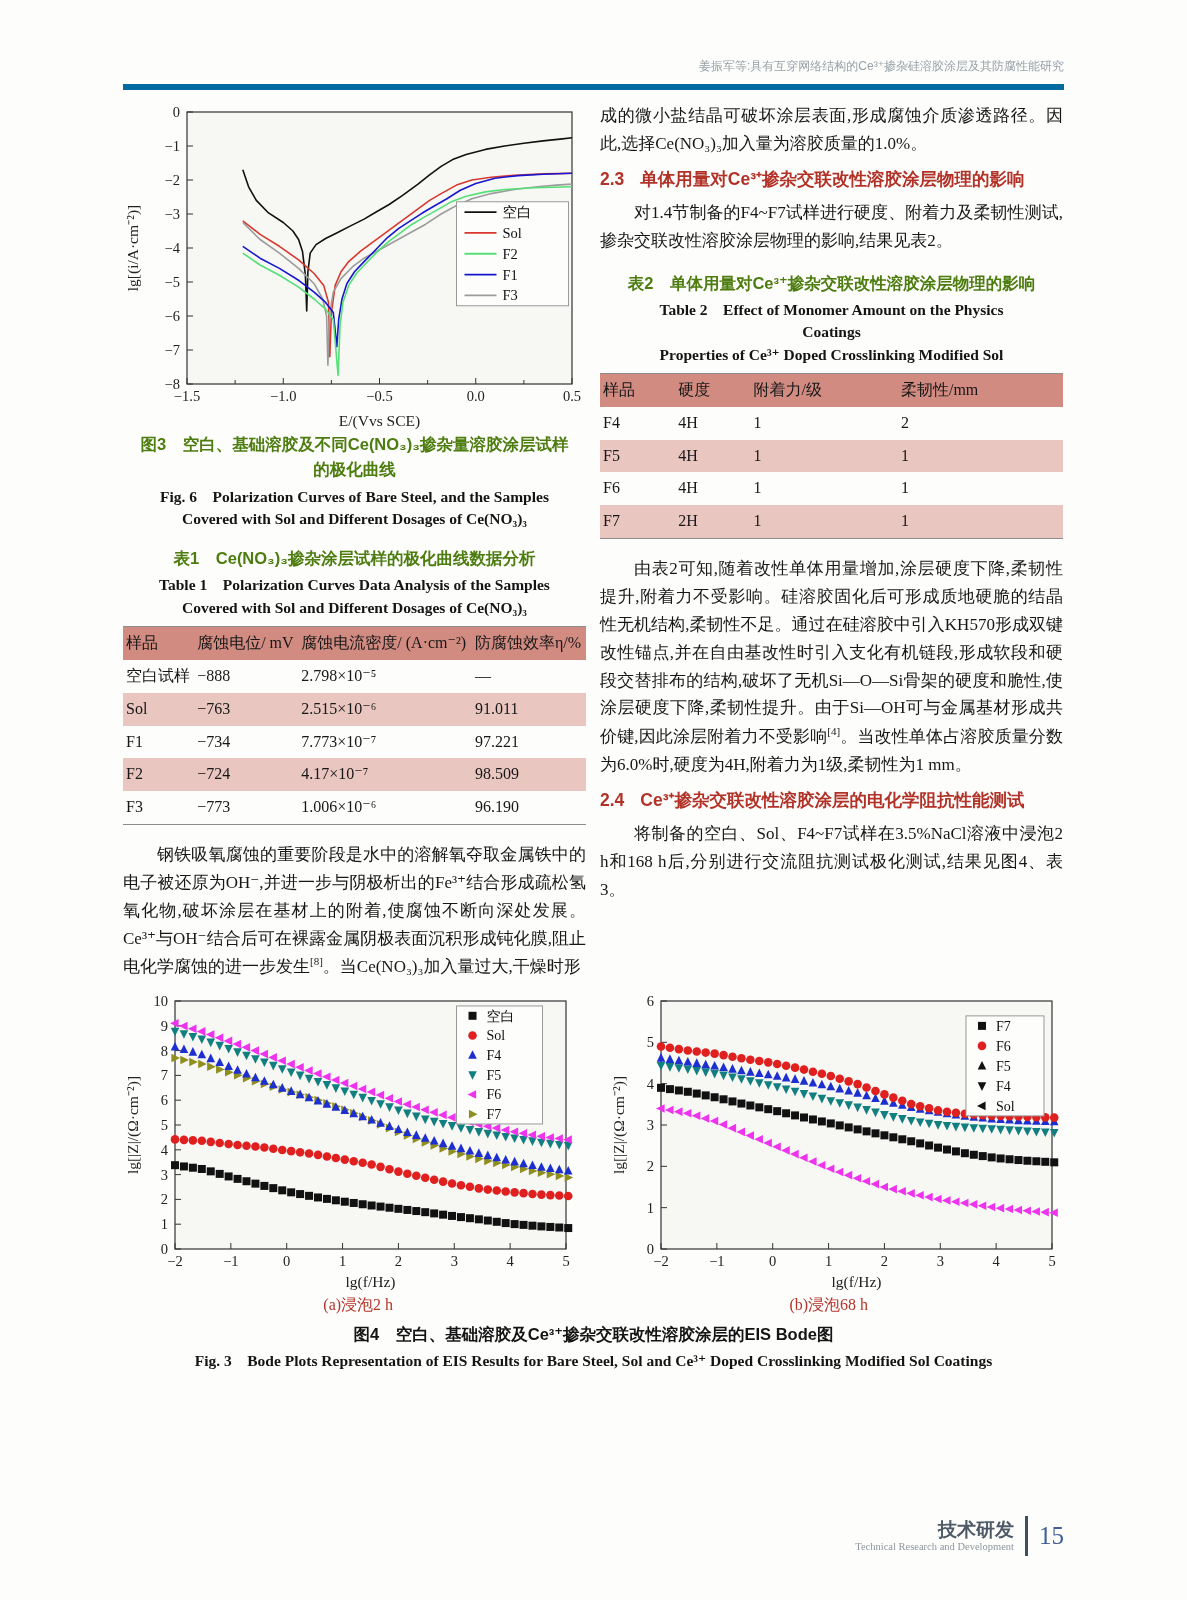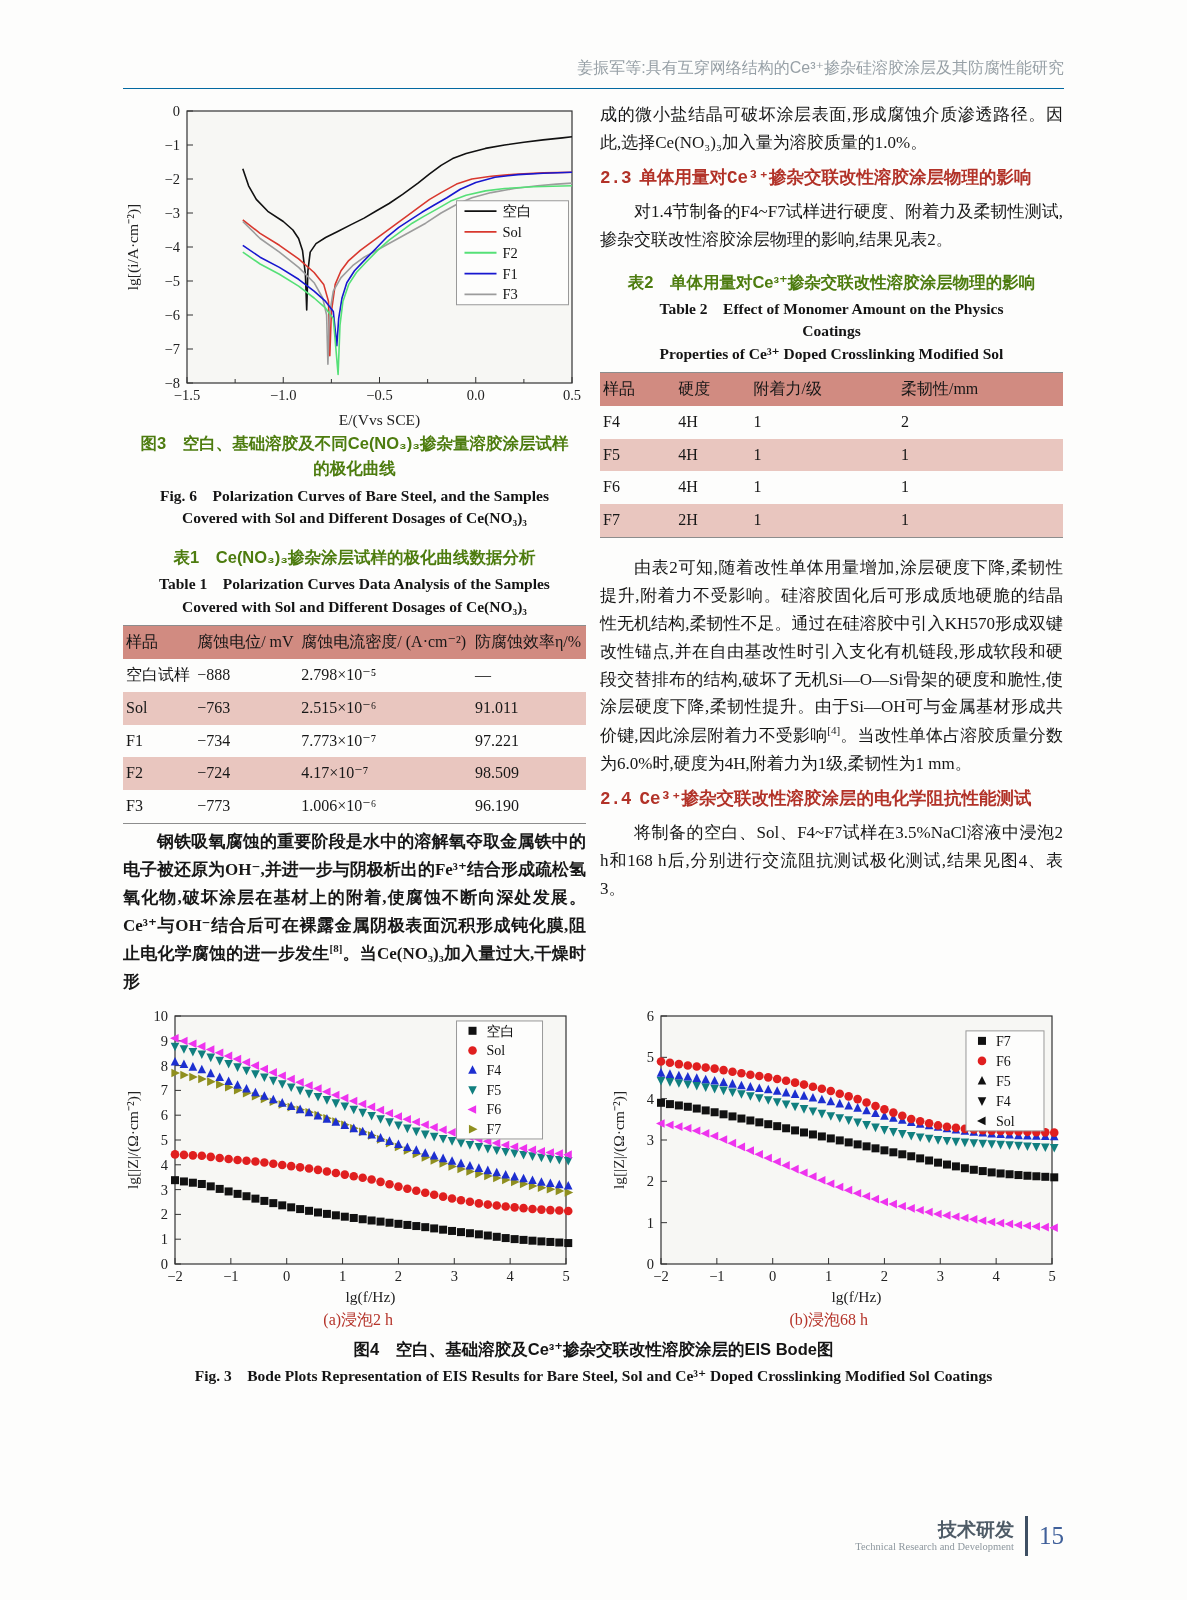--- a/index.html
+++ b/index.html
@@ -1,35 +1,35 @@
 <!DOCTYPE html>
 <html><head>
 <meta charset="utf-8">
 <style>
   html,body{margin:0;padding:0;background:#e9e9e9;}
   .page{width:1187px;height:1600px;background:#fdfdfc;position:relative;box-sizing:border-box;
         padding:58px 123px 0 123px;font-family:"Liberation Serif","DejaVu Serif",serif;color:#171717;overflow:hidden;}
-  .running-head{text-align:right;font-family:"Liberation Sans","DejaVu Sans",sans-serif;font-size:16px;
-        color:#97a0a6;padding-bottom:9px;border-bottom:1px solid #0369a1;margin-bottom:12px;}
+  .running-head{text-align:right;font-family:"Liberation Sans","DejaVu Sans",sans-serif;font-size:12px;
+        color:#97a0a6;padding-bottom:9px;border-bottom:6px solid #0369a1;margin-bottom:12px;}
   .columns{display:flex;gap:14px;}
   .col{width:463px;flex:none;}
   figure{margin:0;}
   svg{display:block;}
   .cap-zh{font-family:"Liberation Sans","DejaVu Sans",sans-serif;font-weight:bold;font-size:16.5px;
         line-height:1.5;text-align:center;color:#4d7c0f;}
   .cap-en{font-weight:bold;font-size:15.5px;line-height:1.45;text-align:center;color:#141414;}
   .tbl-caps{margin-top:16px;}
   table{border-collapse:collapse;width:100%;margin-top:7px;font-size:16px;
         border-top:1.5px solid #8d8d8d;border-bottom:1.5px solid #8d8d8d;}
   thead tr{background:#d18b81;}
   tbody tr:nth-child(even){background:#e9c6bf;}
   th,td{padding:6px 3px;text-align:left;font-weight:normal;line-height:1.3;}
   .para{text-indent:2em;text-align:justify;font-size:17px;line-height:1.64;margin:0;}
   .para sup{font-size:11px;}
-  .sec-head{display:flex;gap:8px;font-family:Liberation Mono, monospace;font-weight:bold;
+  .sec-head{display:flex;gap:16px;font-family:Liberation Sans, sans-serif;font-weight:bold;
         color:#b23228;font-size:17.5px;line-height:1.45;margin:9px 0 7px;}
   .sec-head .num{flex:none;}
   .fig4-block{margin-top:12px;}
   .plots{display:flex;justify-content:space-between;}
   .subcaps{display:flex;margin-top:2px;}
   .subcap{width:50%;text-align:center;color:#b5342a;font-size:16px;font-family:"Liberation Serif",serif;}
   .fig4-zh{text-align:center;font-family:"Liberation Sans","DejaVu Sans",sans-serif;font-weight:bold;
         font-size:16.5px;margin-top:8px;color:#141414;}
   .fig4-en{text-align:center;font-weight:bold;font-size:15.5px;margin-top:5px;color:#141414;}
   .page-footer{position:absolute;right:123px;bottom:44px;display:flex;align-items:center;gap:11px;}
@@ -151,21 +151,21 @@
             </tr>
             <tr>
               <td>F3</td>
               <td>−773</td>
               <td>1.006×10⁻⁶</td>
               <td>96.190</td>
             </tr>
           </tbody>
         </table>
 
-      <p class="para" style="margin-top:4px;font-weight:bold;">钢铁吸氧腐蚀的重要阶段是水中的溶解氧夺取金属铁中的电子被还原为OH⁻,并进一步与阴极析出的Fe³⁺结合形成疏松氢氧化物,破坏涂层在基材上的附着,使腐蚀不断向深处发展。Ce³⁺与OH⁻结合后可在裸露金属阴极表面沉积形成钝化膜,阻止电化学腐蚀的进一步发生<sup>[8]</sup>。当Ce(NO₃)₃加入量过大,干燥时形</p>
+      <p class="para" style="margin-top:16px;">钢铁吸氧腐蚀的重要阶段是水中的溶解氧夺取金属铁中的电子被还原为OH⁻,并进一步与阴极析出的Fe³⁺结合形成疏松氢氧化物,破坏涂层在基材上的附着,使腐蚀不断向深处发展。Ce³⁺与OH⁻结合后可在裸露金属阴极表面沉积形成钝化膜,阻止电化学腐蚀的进一步发生<sup>[8]</sup>。当Ce(NO₃)₃加入量过大,干燥时形</p>
     </div>
 
     <div class="col">
       <p class="para" style="text-indent:0;">成的微小盐结晶可破坏涂层表面,形成腐蚀介质渗透路径。因此,选择Ce(NO₃)₃加入量为溶胶质量的1.0%。</p>
 
       <div class="sec-head">
         <span class="num">2.3</span>
         <span>单体用量对Ce³⁺掺杂交联改性溶胶涂层物理的影响</span>
       </div>
 

